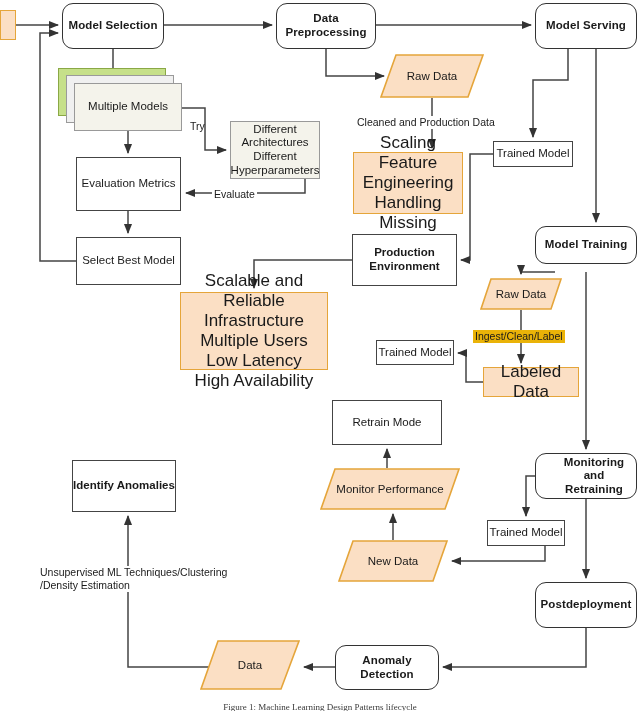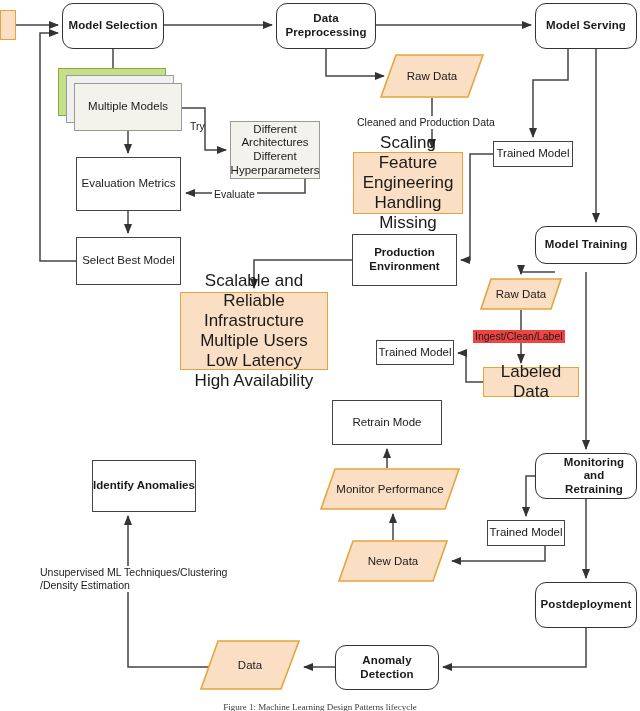--- a/index.html
+++ b/index.html
@@ -199,41 +199,41 @@
   </div>
 
   <div class="node rect" style="left:487px;top:520px;width:78px;height:26px;">
     <span>Trained Model</span>
   </div>
 
   <div class="node rounded" style="left:535px;top:582px;width:102px;height:46px;">
     <span>Postdeployment</span>
   </div>
 
-  <div class="node rect-bold" style="left:92px;top:460px;width:104px;height:52px;">
+  <div class="node rect-bold" style="left:72px;top:460px;width:104px;height:52px;">
     <span>Identify Anomalies</span>
   </div>
 
   <div class="node rounded" style="left:335px;top:645px;width:104px;height:45px;">
     <span>Anomaly Detection</span>
   </div>
 
   <div class="paraWrap" style="left:200px;top:640px;width:100px;height:50px;">
     <svg width="100" height="50">
       <polygon points="18,1 99,1 81,49 1,49" fill="#fbdfc4" stroke="#e5a53a" stroke-width="1.6"></polygon>
     </svg>
     <div class="paraLabel">Data</div>
   </div>
 
   <div class="edgelabel" style="left:190px;top:120px;">Try</div>
 
   <div class="edgelabel" style="left:212px;top:188px;background:#fff;padding:0 2px;">Evaluate</div>
 
   <div class="edgelabel" style="left:355px;top:116px;background:#fff;padding:0 2px;">Cleaned and Production Data</div>
 
-  <div class="edgelabel" style="left:473px;top:330px;background:#ef4444;padding:0 2px;">Ingest/Clean/Label</div>
+  <div class="edgelabel" style="left:473px;top:330px;background:#eab308;padding:0 2px;">Ingest/Clean/Label</div>
 
   <div class="edgelabel" style="left:38px;top:566px;background:#fff;padding:0 2px;width:200px;text-align:left;white-space:pre-line;">Unsupervised ML Techniques/Clustering
 /Density Estimation</div>
 
   <div class="caption" style="left:0px;top:702px;">Figure 1: Machine Learning Design Patterns lifecycle</div>
 
 </div>
 
 </body></html>

